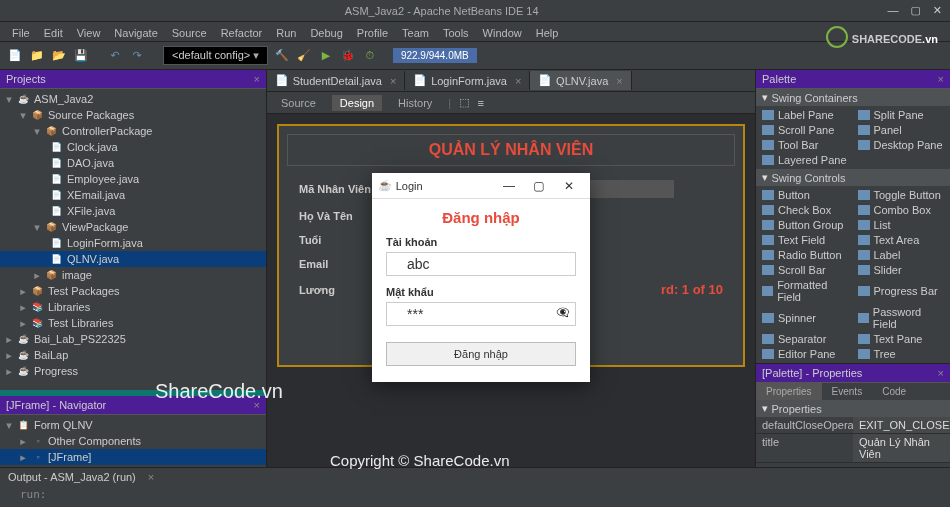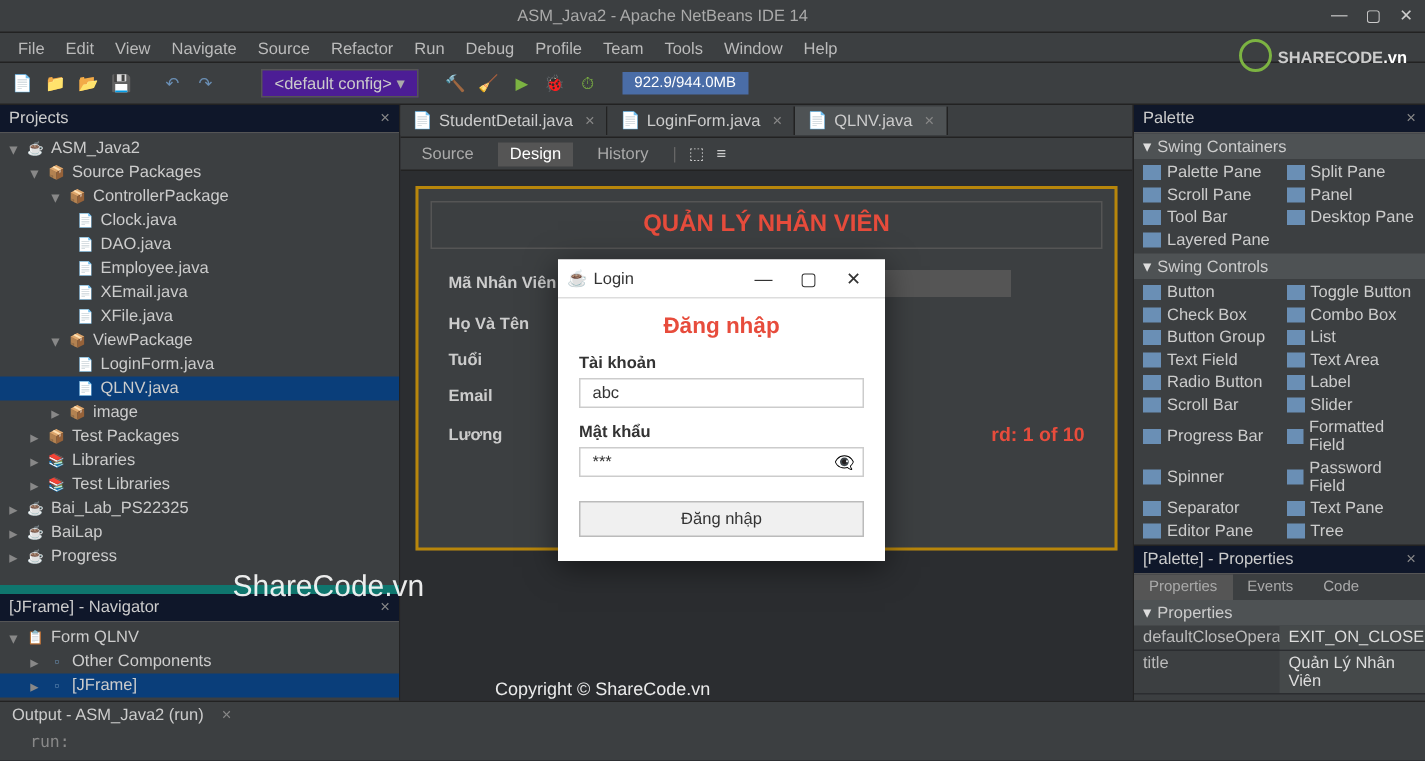--- a/index.html
+++ b/index.html
@@ -5,25 +5,25 @@
 *{margin:0;padding:0;box-sizing:border-box;font-family:"Segoe UI",Tahoma,sans-serif;font-size:11px;color:#ccc}
 body{background:#2b2d30;width:950px;height:507px;overflow:hidden;position:relative}
 .titlebar{height:22px;background:#3c3f41;display:flex;align-items:center;padding:0 8px;border-bottom:1px solid #222}
 .titlebar .title{flex:1;text-align:center;color:#aaa}
 .search-box{background:#2b2d30;padding:2px 8px;border-radius:3px;color:#888;width:130px}
 .win-controls{display:flex;gap:12px;margin-left:12px;color:#aaa}
 .menubar{height:20px;background:#3c3f41;display:flex;align-items:flex-end;padding:0 6px;gap:2px;border-bottom:1px solid #222}
 .menubar span{padding:2px 6px;color:#bbb;cursor:pointer}
 .toolbar{height:28px;background:#3c3f41;display:flex;align-items:center;padding:0 6px;gap:4px;border-bottom:1px solid #222}
 .tbtn{width:18px;height:18px;display:flex;align-items:center;justify-content:center;color:#999}
-.config-combo{background:#4c1d95;padding:2px 8px;color:#aaa;border:1px solid #555;margin:0 12px}
+.config-combo{background:#000000;padding:2px 8px;color:#aaa;border:1px solid #555;margin:0 1px}
 .memory{background:#4a6da7;color:#fff;padding:2px 8px;font-size:10px}
 .main{display:flex;height:397px}
 .left-panel{width:267px;background:#3c3f41;border-right:1px solid #222;display:flex;flex-direction:column}
-.panel-header{background:#0f172a;padding:3px 6px;display:flex;align-items:center;gap:4px;border-bottom:1px solid #555;color:#bbb}
+.panel-header{background:#4c1d95;padding:3px 6px;display:flex;align-items:center;gap:4px;border-bottom:1px solid #555;color:#bbb}
 .panel-header .close{margin-left:auto;color:#888}
 .tree{flex:1;overflow:auto;padding:2px 0}
 .tree-item{display:flex;align-items:center;padding:1px 4px;gap:3px;white-space:nowrap}
 .tree-item.selected{background:#0a3e7a}
 .tree-item .arrow{width:10px;color:#888;text-align:center}
 .tree-item .icn{width:14px;height:14px;display:inline-flex;align-items:center;justify-content:center;font-size:9px}
 .navigator{border-top:6px solid #0f766e}
 .center{flex:1;display:flex;flex-direction:column;background:#2b2d30}
 .file-tabs{height:22px;background:#3c3f41;display:flex;align-items:center;border-bottom:1px solid #222}
 .file-tab{padding:3px 8px;display:flex;align-items:center;gap:4px;border-right:1px solid #222;background:#3c3f41}
@@ -57,30 +57,30 @@
 .output-header{padding:3px 8px;display:flex;align-items:center;gap:6px}
 .output-body{padding:2px 20px;color:#888;font-family:monospace}
 .login-dialog{position:absolute;left:372px;top:173px;width:218px;background:#fff;box-shadow:0 4px 20px rgba(0,0,0,.5);z-index:100}
 .login-titlebar{height:26px;display:flex;align-items:center;padding:0 6px;background:#fff;border-bottom:1px solid #ddd}
 .login-titlebar .lt{color:#333;font-size:11px;margin-left:4px}
 .login-titlebar .spacer{flex:1}
 .login-titlebar .wc{width:30px;text-align:center;color:#333;font-size:12px}
 .login-body{padding:10px 14px 16px}
 .login-heading{text-align:center;color:#e74c3c;font-size:15px;font-weight:bold;margin-bottom:10px}
 .login-label{color:#333;font-size:11px;font-weight:bold;margin-bottom:4px}
-.login-input{width:100%;border:1px solid #ccc;padding:3px 8px;color:#333;font-size:11px;margin-bottom:10px;background:#fff}
+.login-input{width:100%;border:1px solid #ccc;padding:3px 20px;color:#333;font-size:14px;margin-bottom:10px;background:#fff}
 .login-pw-wrap{position:relative}
 .login-pw-wrap .eye{position:absolute;right:6px;top:4px;color:#555}
 .login-btn{width:100%;padding:5px;background:#f0f0f0;border:1px solid #bbb;color:#333;text-align:center;margin-top:6px}
 .sharecode-logo{position:absolute;right:12px;top:26px;display:flex;align-items:center;gap:4px;z-index:50}
 .sharecode-logo .logo-icon{width:22px;height:22px;border:2px solid #7cb342;border-radius:50%;position:relative}
 .sharecode-logo .logo-text{color:#7cb342;font-size:15px;font-weight:bold}
 .sharecode-logo .logo-text .vn{color:#fff}
 .watermark1{position:absolute;left:155px;top:380px;color:#fff;font-size:20px;z-index:60;opacity:.9}
-.watermark2{position:absolute;left:330px;top:452px;color:#fff;font-size:12px;z-index:60;opacity:.9}
+.watermark2{position:absolute;left:330px;top:452px;color:#fff;font-size:15px;z-index:60;opacity:.9}
 </style>
 </head>
 <body>
 
 <div class="titlebar">
   <span class="title">ASM_Java2 - Apache NetBeans IDE 14</span>
   <div class="win-controls">
     <span>—</span>
     <span>▢</span>
     <span>✕</span>
@@ -301,21 +301,21 @@
   <div class="right-panel">
     <div class="panel-header">
         <span>Palette</span>
         <span class="close">×</span>
       </div>
     <div class="palette-section">
       <div class="section-hdr">▾ <span>Swing Containers</span></div>
       <div class="palette-grid" id="pc">
           <div class="palette-item">
             <span class="pi"></span>
-            <span>Palette Pane</span>
+            <span>Label Pane</span>
           </div>
           <div class="palette-item">
             <span class="pi"></span>
             <span>Split Pane</span>
           </div>
           <div class="palette-item">
             <span class="pi"></span>
             <span>Scroll Pane</span>
           </div>
           <div class="palette-item">
@@ -380,25 +380,25 @@
           <div class="palette-item">
             <span class="pi"></span>
             <span>Scroll Bar</span>
           </div>
           <div class="palette-item">
             <span class="pi"></span>
             <span>Slider</span>
           </div>
           <div class="palette-item">
             <span class="pi"></span>
+            <span>Formatted Field</span>
+          </div>
+          <div class="palette-item">
+            <span class="pi"></span>
             <span>Progress Bar</span>
-          </div>
-          <div class="palette-item">
-            <span class="pi"></span>
-            <span>Formatted Field</span>
           </div>
           <div class="palette-item">
             <span class="pi"></span>
             <span>Spinner</span>
           </div>
           <div class="palette-item">
             <span class="pi"></span>
             <span>Password Field</span>
           </div>
           <div class="palette-item">

